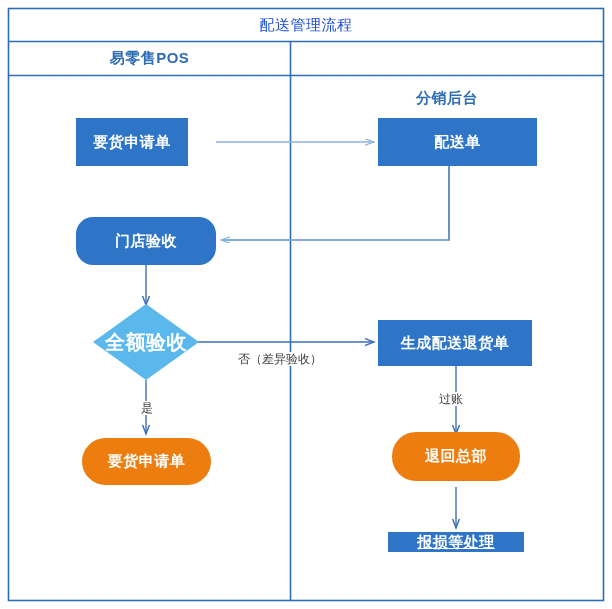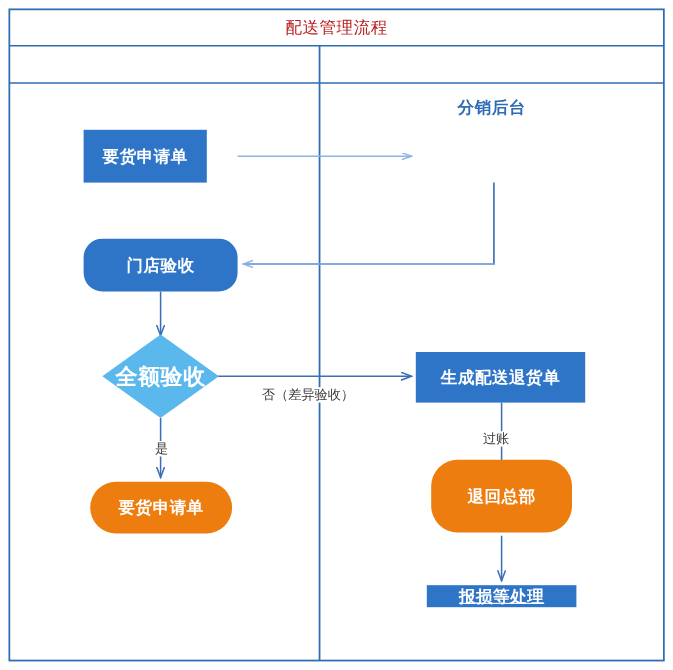--- a/index.html
+++ b/index.html
@@ -72,21 +72,21 @@
     color: #2E6DB4;
     font-weight: bold;
     font-size: 15px;
     letter-spacing: 0.5px;
   }
   .chart-title {
     position: absolute;
     display: flex;
     align-items: center;
     justify-content: center;
-    color: #b91c1c;
+    color: #1d4ed8;
     font-weight: normal;
     font-size: 15px;
     letter-spacing: 0.5px;
   }
   .edge-label {
     position: absolute;
     color: #3B3B3B;
     font-size: 12px;
     background: #ffffff;
     padding: 0 2px;
@@ -130,36 +130,38 @@
 
     <line x1="456" y1="366" x2="456" y2="434" stroke="#3B6FB5" stroke-width="1.4" marker-end="url(#arrow-dark)"></line>
 
     <line x1="456" y1="487" x2="456" y2="528" stroke="#3B6FB5" stroke-width="1.4" marker-end="url(#arrow-dark)"></line>
 
     <polygon points="146,304 199,342 146,380 93,342" fill="#5BB8EC"></polygon>
   </svg>
 
   <div class="chart-title" style="left:9px; top:9px; width:594px; height:32px;">配送管理流程</div>
 
+  <div class="lane-title" style="left:9px; top:42px; width:281px; height:33px;">易零售POS</div>
   <div class="lane-title" style="left:291px; top:42px; width:312px; height:33px;margin-top:40px;">分销后台</div>
 
   <div class="node node-rect" style="left:76px; top:118px; width:112px; height:48px;">要货申请单</div>
 
   <div class="node node-rect" style="left:76px; top:217px; width:140px; height:48px;border-radius:17px;">门店验收</div>
 
   <div class="node-diamond-wrap" style="left:93px; top:304px; width:106px; height:76px;">
     <div class="node-diamond-label">全额验收</div>
   </div>
 
   <div class="node node-pill" style="left:82px; top:438px; width:129px; height:47px;">要货申请单</div>
 
+  <div class="node node-rect" style="left:378px; top:118px; width:159px; height:48px;">配送单</div>
 
   <div class="node node-rect" style="left:378px; top:320px; width:154px; height:46px;">生成配送退货单</div>
 
-  <div class="node node-pill" style="left:392px; top:418px; width:128px; height:66px;">退回总部</div>
+  <div class="node node-pill" style="left:392px; top:432px; width:128px; height:49px;">退回总部</div>
 
   <div class="node node-rect" style="left:388px; top:532px; width:136px; height:20px;text-decoration:underline;">报损等处理</div>
 
   <div class="edge-label" style="left:236px; top:352px;">否（差异验收）</div>
 
   <div class="edge-label" style="left:139px; top:401px;">是</div>
 
   <div class="edge-label" style="left:437px; top:392px;">过账</div>
 
 </div>

